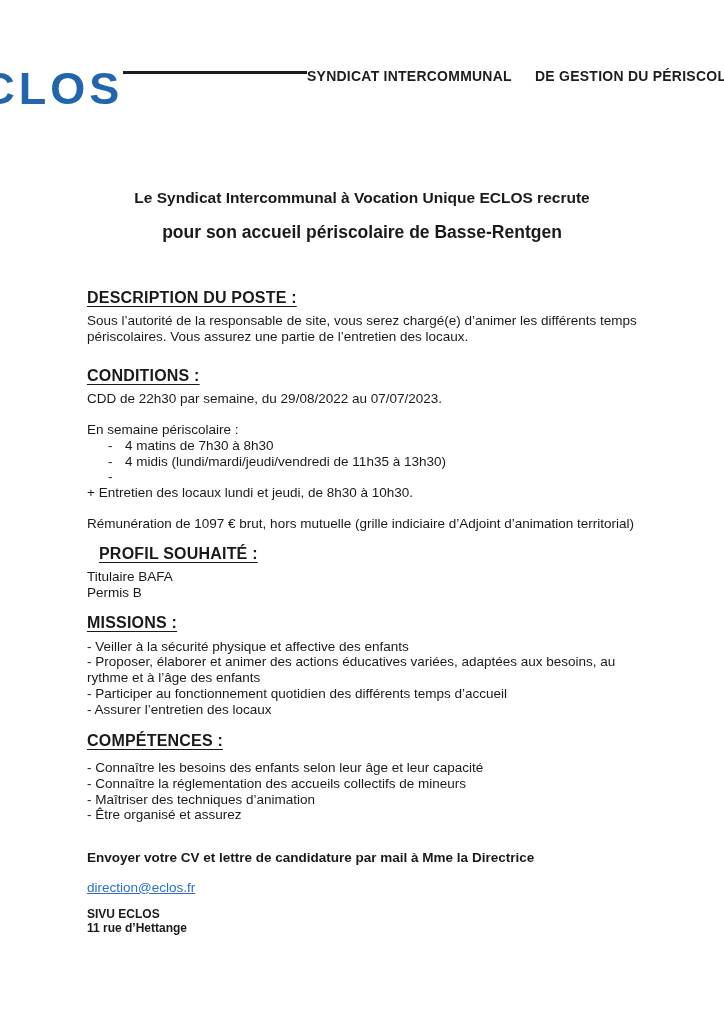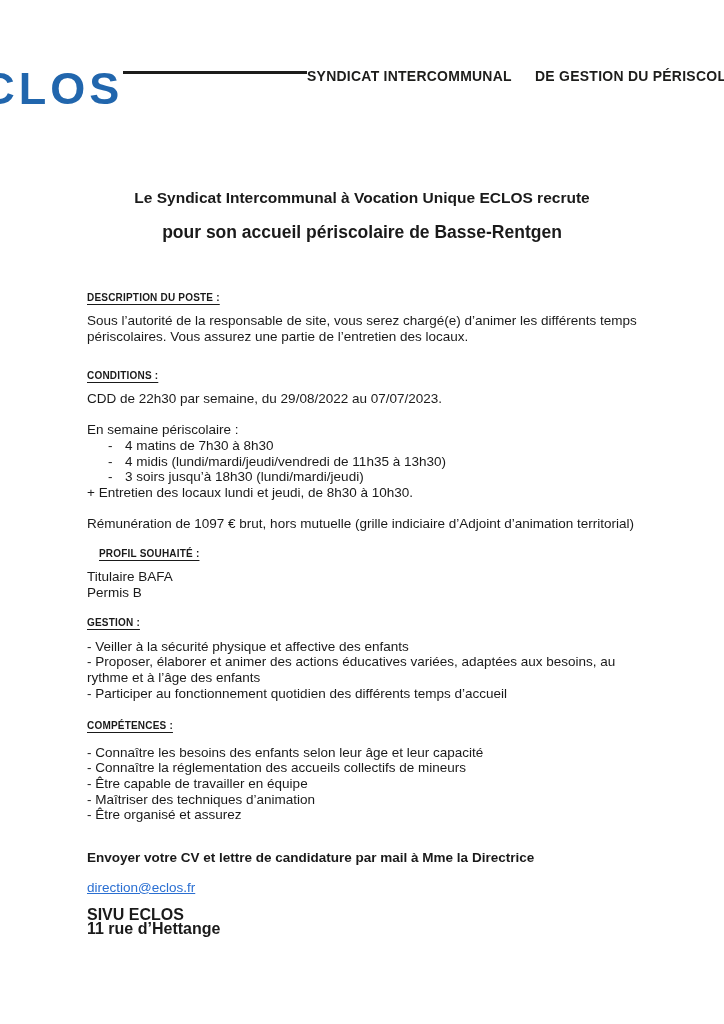--- a/index.html
+++ b/index.html
@@ -13,37 +13,37 @@
   .brand{font-size:45px;font-weight:bold;letter-spacing:4px;line-height:1;}
   .brand-rule{height:3px;background:#1d1d1b;width:184px;margin-top:5px;margin-bottom:5px;}
   .logo-sub{font-size:15.5px;font-weight:bold;color:#1d1d1b;line-height:19px;white-space:nowrap;
     transform:scaleX(0.9);transform-origin:left center;letter-spacing:0.3px;}
   
   .titles{text-align:center;margin-top:38px;}
   .title-1{font-size:15.5px;font-weight:bold;margin:0;line-height:19px;}
   .title-2{font-size:17.5px;font-weight:bold;margin:15px 0 0 0;line-height:21px;}
   
   .content{margin:0 87px;font-size:13.5px;line-height:15.7px;}
-  .sec-h{font-size:10px;font-weight:bold;text-decoration:underline;
+  .sec-h{font-size:16px;font-weight:bold;text-decoration:underline;
     text-underline-offset:3px;margin:0;line-height:17px;letter-spacing:0.2px;}
   .content p{margin:0;}
   .bullet{display:flex;padding-left:21px;}
   .bullet .dash{width:17px;flex:0 0 17px;}
   .mt7{margin-top:7px !important;}
   .mt8{margin-top:8px !important;}
   .mt11{margin-top:11px !important;}
   .mt13{margin-top:13px !important;}
   .mt14{margin-top:14px !important;padding-left:12px;}
   .mt15{margin-top:15px !important;}
   .mt23{margin-top:23px !important;}
   .mt27{margin-top:27px !important;}
   .mt46{margin-top:46px !important;}
   .cta{font-weight:bold;}
   .email-link{display:inline-block;text-decoration:underline;cursor:pointer;margin-top:14px;}
-  .address{margin-top:13px;font-size:16px;font-weight:bold;line-height:13.5px;}
+  .address{margin-top:13px;font-size:12px;font-weight:bold;line-height:13.5px;}
 </style>
 </head>
 <body>
 
 <div class="page">
 
   <header class="logo-row">
     <svg width="150" height="124" viewBox="0 0 150 125" aria-hidden="true">
 
       <g>
@@ -119,38 +119,37 @@
     <div class="bullet">
       <span class="dash">-</span>
       <span>4 matins de 7h30 à 8h30</span>
     </div>
     <div class="bullet">
       <span class="dash">-</span>
       <span>4 midis (lundi/mardi/jeudi/vendredi de 11h35 à 13h30)</span>
     </div>
     <div class="bullet">
       <span class="dash">-</span>
-      <span>3 soirs jusqu’à 18h30 (lundi/mardi/jeudi)</span>
     </div>
     <p>+ Entretien des locaux lundi et jeudi, de 8h30 à 10h30.</p>
     <p class="mt15">Rémunération de 1097 € brut, hors mutuelle (grille indiciaire d’Adjoint d’animation territorial)</p>
 
     <h3 class="sec-h mt14">PROFIL SOUHAITÉ :</h3>
     <p class="mt7">Titulaire BAFA</p>
     <p>Permis B</p>
 
-    <h3 class="sec-h mt13">GESTION :</h3>
+    <h3 class="sec-h mt13">MISSIONS :</h3>
     <p class="mt8">- Veiller à la sécurité physique et affective des enfants</p>
     <p>- Proposer, élaborer et animer des actions éducatives variées, adaptées aux besoins, au rythme et à l’âge des enfants</p>
     <p>- Participer au fonctionnement quotidien des différents temps d’accueil</p>
+    <p>- Assurer l’entretien des locaux</p>
 
     <h3 class="sec-h mt15">COMPÉTENCES :</h3>
     <p class="mt11">- Connaître les besoins des enfants selon leur âge et leur capacité</p>
     <p>- Connaître la réglementation des accueils collectifs de mineurs</p>
-    <p>- Être capable de travailler en équipe</p>
     <p>- Maîtriser des techniques d’animation</p>
     <p>- Être organisé et assurez</p>
 
     <p class="cta mt27">Envoyer votre CV et lettre de candidature par mail à Mme la Directrice</p>
     <a class="email-link" style="color:#2a6fd2" href="#">direction@eclos.fr</a>
 
     <div class="address">
       <div>SIVU ECLOS</div>
       <div>11 rue d’Hettange</div>
     </div>

